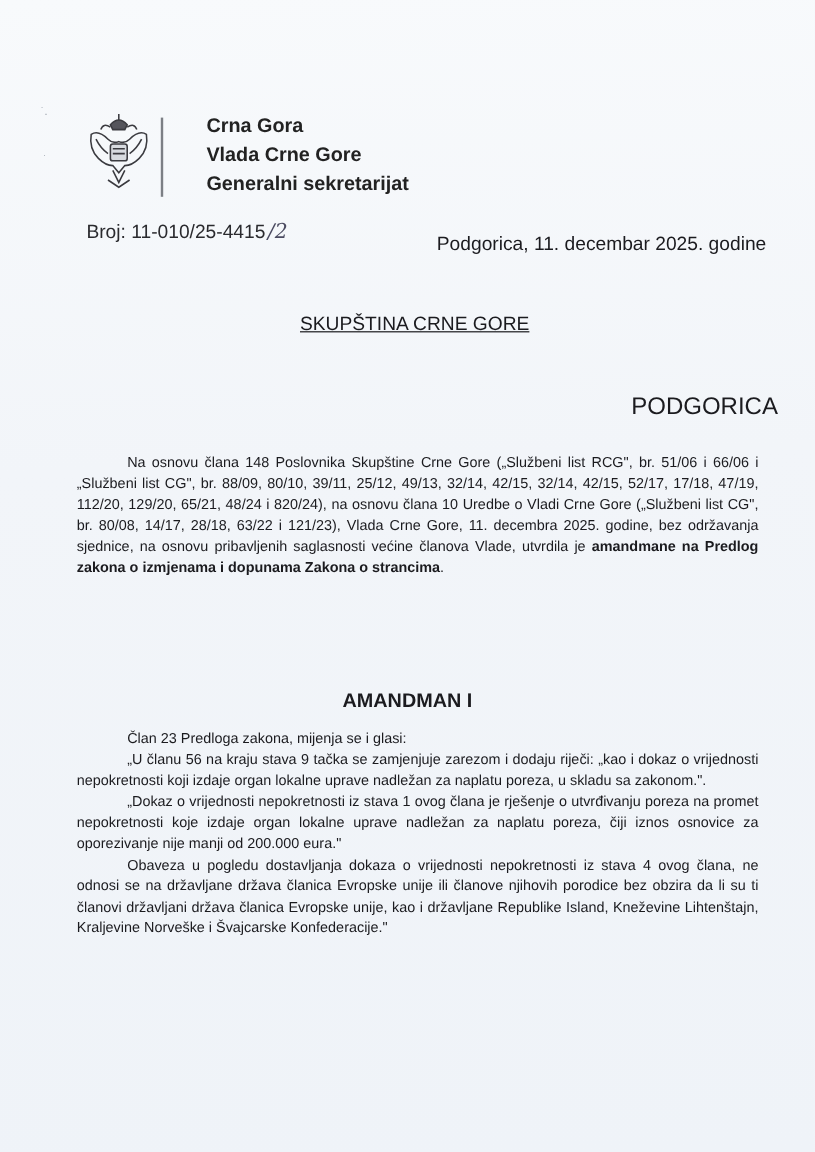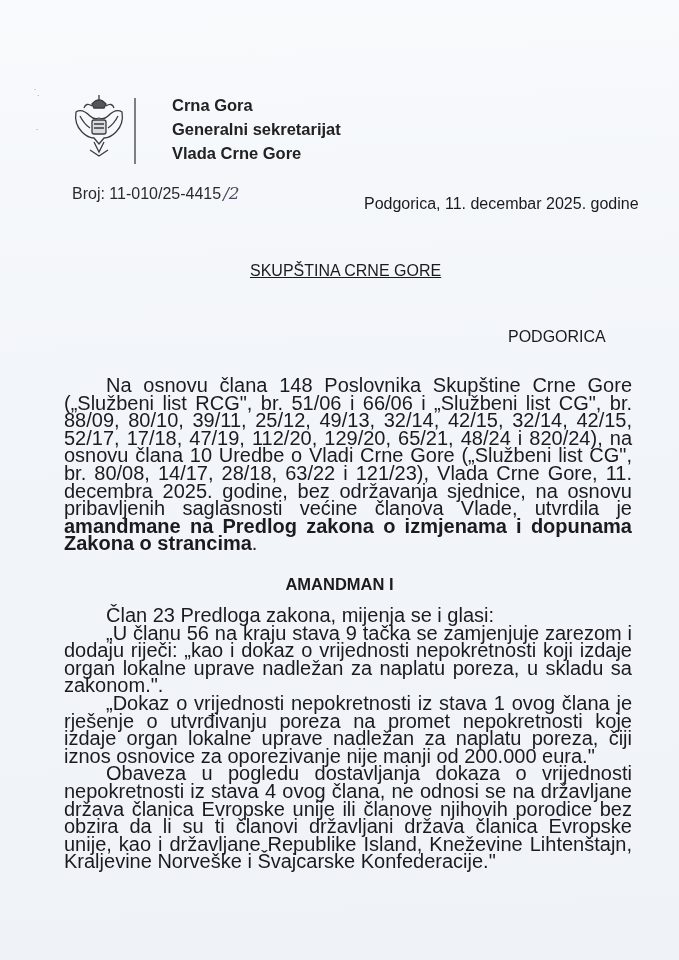--- a/index.html
+++ b/index.html
@@ -14,22 +14,22 @@
     background:linear-gradient(178deg,#f8fafc 0%,#f2f5f9 40%,#eff3f8 100%); }
   .crest { position:absolute; left:70px; top:94px; width:58px; height:66px; }
   .vrule { position:absolute; left:134px; top:98px; width:2px; height:66px; background:#7c7f85; }
   .org { position:absolute; left:144px; top:93px; font-weight:bold; font-size:16.5px; line-height:24px; color:#222; }
   .org div { white-space:nowrap;margin-left:28px; }
   .broj { position:absolute; left:72px; top:183px; font-size:16px; color:#2a2a2e; white-space:nowrap; }
   .hand { font-family:"DejaVu Serif", serif; font-style:italic; color:#4a4a60; font-size:17px; margin-left:2px; }
   .place-date { position:absolute; left:364px; top:195px; font-size:16px; white-space:nowrap; }
   .recip1 { position:absolute; left:250px; top:262px; font-size:16px; white-space:nowrap;text-decoration:underline; }
   .recip2 { position:absolute; left:210px; top:281px; font-size:16px; white-space:nowrap; }
-  .city { position:absolute; left:508px; top:328px; font-size:16px; white-space:nowrap; }
-  .body { position:absolute; left:64px; width:568px; font-size:20px; line-height:17.6px; text-align:justify; }
+  .city { position:absolute; left:526px; top:328px; font-size:20px; white-space:nowrap; }
+  .body { position:absolute; left:64px; width:568px; font-size:12px; line-height:17.6px; text-align:justify; }
   .p { margin:0; text-indent:42px; }
   .b { font-weight:bold; }
   .heading { position:absolute; left:0; width:679px; top:575px; text-align:center; font-weight:bold; font-size:16.5px; }
   .mark { position:absolute; color:#9aa0aa; font-size:9px; }
 </style>
 </head>
 <body>
 
 <div class="page">
 
@@ -45,22 +45,22 @@
       <rect x="22" y="26" width="14" height="14" rx="2" fill="#d8dbe0"></rect>
       <path d="M24 30 L34 30 M24 34 L34 34"></path>
       <path d="M24 48 L29 58 L34 48 M20 56 L29 62 L38 56"></path>
       <path d="M14 14 Q16 8 22 12 M44 14 Q42 8 36 12"></path>
     </g>
   </svg>
   <div class="vrule"></div>
 
   <div class="org">
     <div>Crna Gora</div>
+    <div>Vlada Crne Gore</div>
     <div>Generalni sekretarijat</div>
-    <div>Vlada Crne Gore</div>
   </div>
 
   <div class="broj">
     <span>Broj: 11-010/25-4415</span><span class="hand">/2</span>
   </div>
 
   <div class="place-date">Podgorica, 11. decembar 2025. godine</div>
 
   <div class="recip1">SKUPŠTINA CRNE GORE</div>
   <div class="city">PODGORICA</div>

